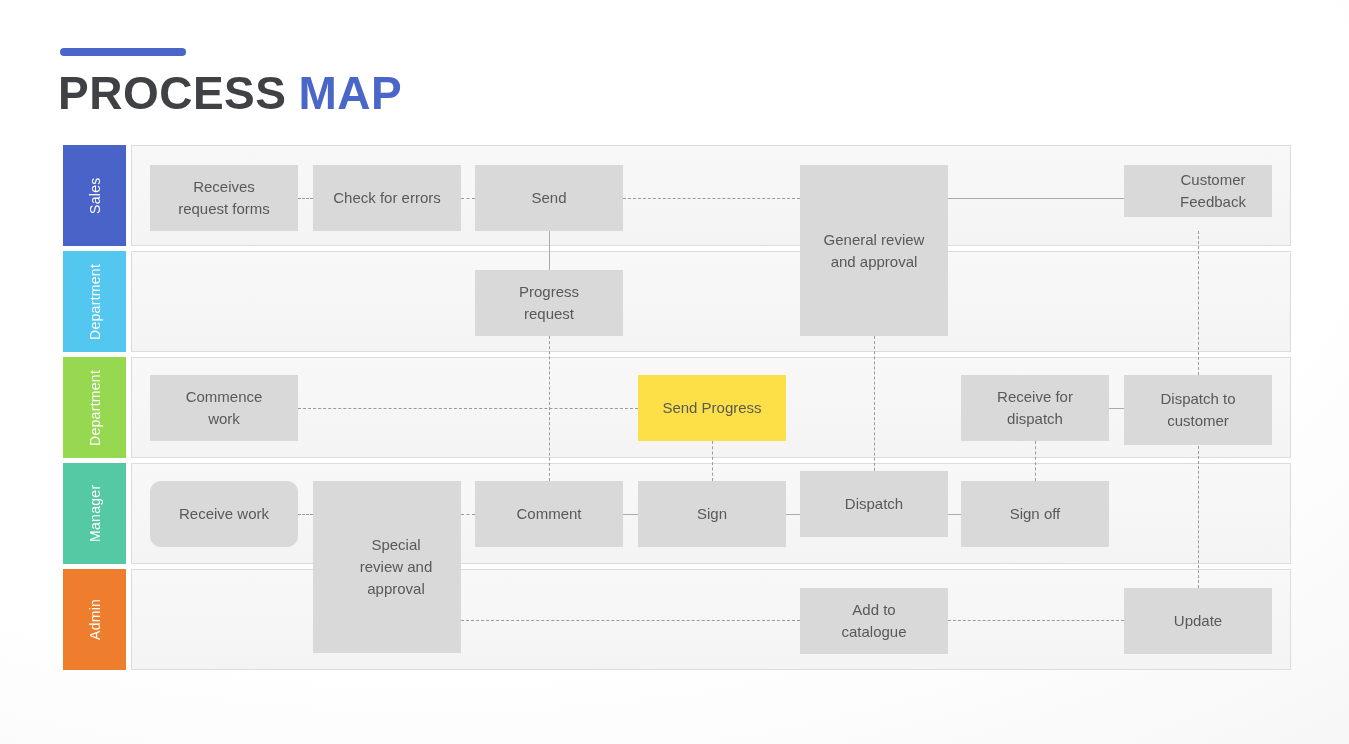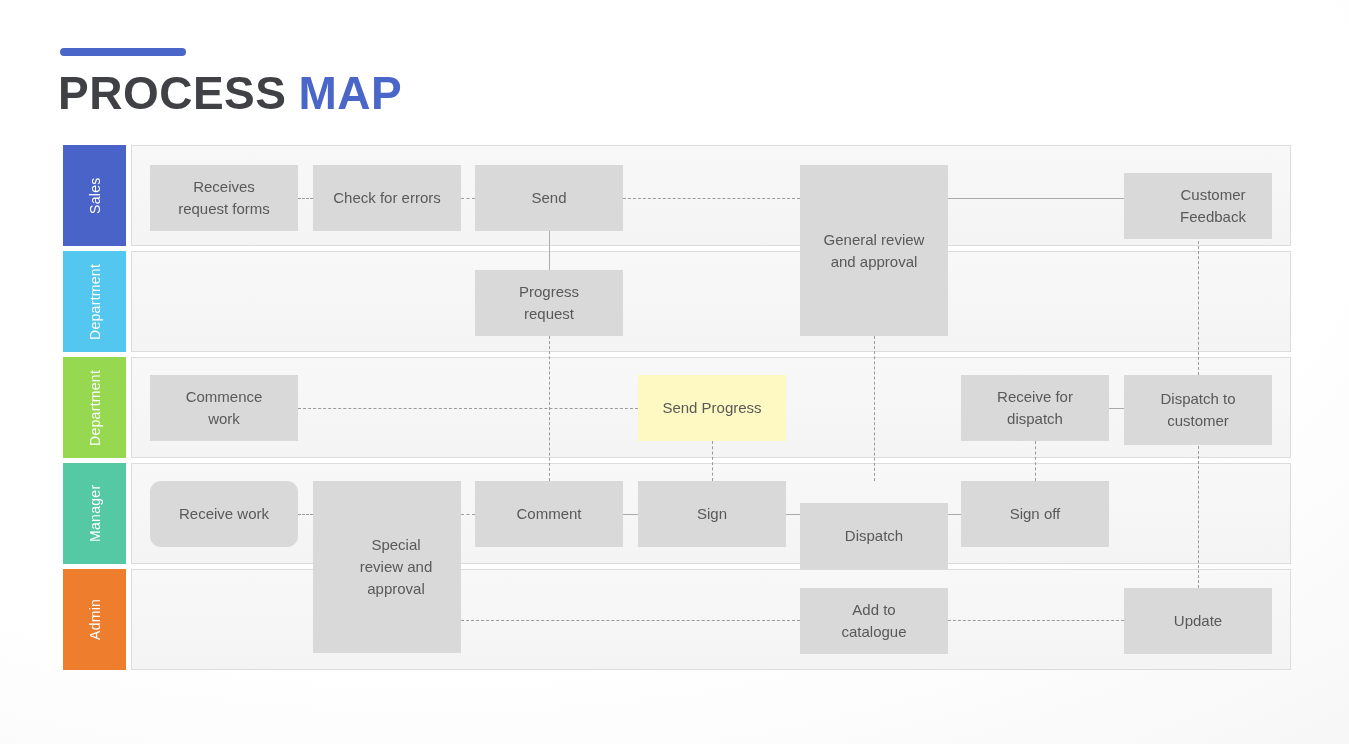--- a/index.html
+++ b/index.html
@@ -88,28 +88,28 @@
       <div class="connector h dashed" style="left: 461px; top: 514px; width: 14px;"></div>
       <div class="connector h solid" style="left: 623px; top: 514px; width: 15px;"></div>
       <div class="connector h solid" style="left: 786px; top: 514px; width: 14px;"></div>
       <div class="connector h solid" style="left: 948px; top: 514px; width: 13px;"></div>
       <div class="connector h dashed" style="left: 461px; top: 620px; width: 339px;"></div>
       <div class="connector h dashed" style="left: 948px; top: 620px; width: 176px;"></div>
       <div class="node" style="left: 150px; top: 165px; width: 148px; height: 66px; background: rgb(217, 217, 217); color: rgb(89, 89, 89);">Receives request forms</div>
       <div class="node" style="left: 313px; top: 165px; width: 148px; height: 66px; background: rgb(217, 217, 217); color: rgb(89, 89, 89);">Check for errors</div>
       <div class="node" style="left: 475px; top: 165px; width: 148px; height: 66px; background: rgb(217, 217, 217); color: rgb(89, 89, 89);">Send</div>
       <div class="node" style="left: 800px; top: 165px; width: 148px; height: 171px; background: rgb(217, 217, 217); color: rgb(89, 89, 89);">General review and approval</div>
-      <div class="node" style="left: 1124px; top: 173px; width: 148px; height: 66px; background: rgb(217, 217, 217); color: rgb(89, 89, 89); padding-left: 48px;">Customer Feedback</div>
+      <div class="node" style="left: 1124px; top: 165px; width: 148px; height: 52px; background: rgb(217, 217, 217); color: rgb(89, 89, 89); padding-left: 48px;">Customer Feedback</div>
       <div class="node" style="left: 475px; top: 270px; width: 148px; height: 66px; background: rgb(217, 217, 217); color: rgb(89, 89, 89);">Progress request</div>
       <div class="node" style="left: 150px; top: 375px; width: 148px; height: 66px; background: rgb(217, 217, 217); color: rgb(89, 89, 89);">Commence work</div>
-      <div class="node" style="left: 638px; top: 375px; width: 148px; height: 66px; background: #fef9c3; color: rgb(89, 89, 89);">Send Progress</div>
+      <div class="node" style="left: 638px; top: 375px; width: 148px; height: 66px; background: #fde047; color: rgb(89, 89, 89);">Send Progress</div>
       <div class="node" style="left: 961px; top: 375px; width: 148px; height: 66px; background: rgb(217, 217, 217); color: rgb(89, 89, 89);">Receive for dispatch</div>
       <div class="node" style="left: 1124px; top: 375px; width: 148px; height: 70px; background: rgb(217, 217, 217); color: rgb(89, 89, 89);">Dispatch to customer</div>
       <div class="node" style="left: 150px; top: 481px; width: 148px; height: 66px; background: rgb(217, 217, 217); color: rgb(89, 89, 89); border-radius: 11px;">Receive work</div>
       <div class="node" style="left: 313px; top: 481px; width: 148px; height: 172px; background: rgb(217, 217, 217); color: rgb(89, 89, 89); padding-left: 36px;">Special review and approval</div>
       <div class="node" style="left: 475px; top: 481px; width: 148px; height: 66px; background: rgb(217, 217, 217); color: rgb(89, 89, 89);">Comment</div>
       <div class="node" style="left: 638px; top: 481px; width: 148px; height: 66px; background: rgb(217, 217, 217); color: rgb(89, 89, 89);">Sign</div>
-      <div class="node" style="left: 800px; top: 503px; width: 148px; height: 66px; background: rgb(217, 217, 217); color: rgb(89, 89, 89);">Dispatch</div>
+      <div class="node" style="left: 800px; top: 471px; width: 148px; height: 66px; background: rgb(217, 217, 217); color: rgb(89, 89, 89);">Dispatch</div>
       <div class="node" style="left: 961px; top: 481px; width: 148px; height: 66px; background: rgb(217, 217, 217); color: rgb(89, 89, 89);">Sign off</div>
       <div class="node" style="left: 800px; top: 588px; width: 148px; height: 66px; background: rgb(217, 217, 217); color: rgb(89, 89, 89);">Add to catalogue</div>
       <div class="node" style="left: 1124px; top: 588px; width: 148px; height: 66px; background: rgb(217, 217, 217); color: rgb(89, 89, 89);">Update</div>
     </div>
 </div>
 
 </body></html>

